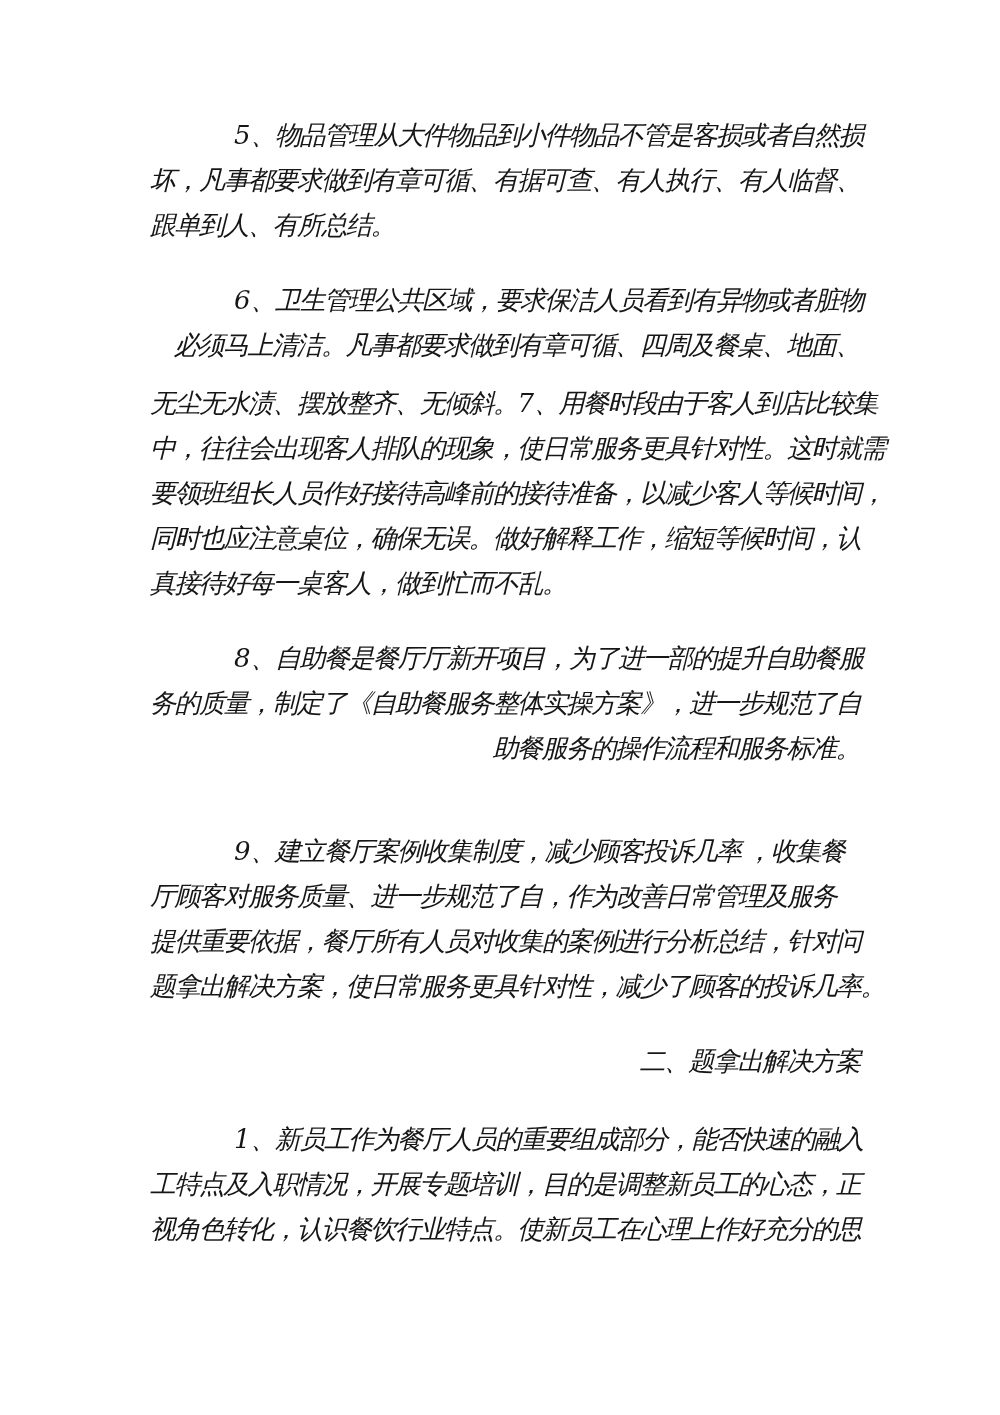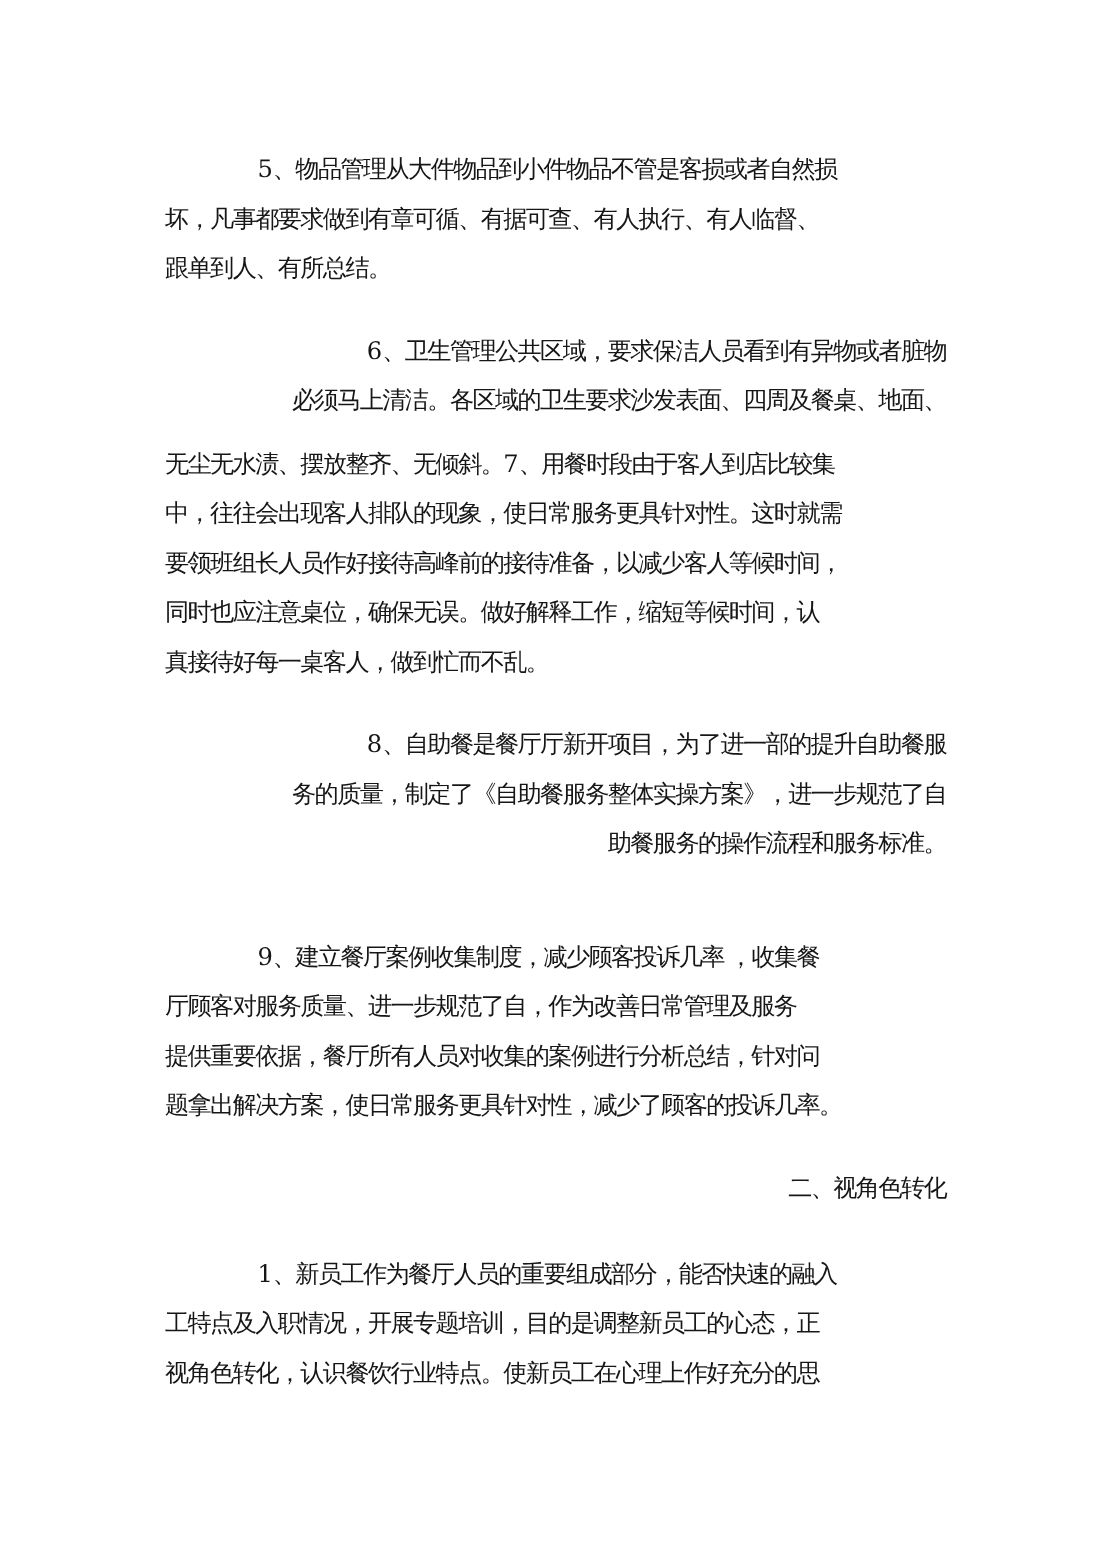--- a/index.html
+++ b/index.html
@@ -18,66 +18,67 @@
     color: #161616;
     overflow: hidden;
   }
   .section { margin: 0; }
   .gap-normal { margin-top: 30px; text-align: right; }
   .gap-small  { margin-top: 13px; }
   .gap-medium { margin-top: 33px; }
   .gap-wide   { margin-top: 58px; }
   .line {
     height: 45px;
-    line-height: 65px;
-    font-size: 22px;
+    line-height: 28px;
+    font-size: 26px;
     letter-spacing: -1.5px;
     white-space: nowrap;
+    font-style: italic;
   }
   .indent { padding-left: 84px; }
   .heading .line { padding-left: 23px; }
   .num {
     font-family: "DejaVu Serif", serif;
     letter-spacing: 0;
   }
 </style>
 </head>
 <body>
 
 <div class="page" style="background: rgb(255, 255, 255); color: rgb(22, 22, 22);">
   <div id="doc-content">
       <div class="section paragraph">
         <div class="line indent"><span class="num">5</span>、物品管理从大件物品到小件物品不管是客损或者自然损</div>
         <div class="line">坏，凡事都要求做到有章可循、有据可查、有人执行、有人临督、</div>
         <div class="line">跟单到人、有所总结。</div>
       </div>
       <div class="section paragraph gap-normal">
         <div class="line indent"><span class="num">6</span>、卫生管理公共区域，要求保洁人员看到有异物或者脏物</div>
-        <div class="line">必须马上清洁。各区域的卫生要求沙发表面、四周及餐桌、地面、</div>
+        <div class="line">必须马上清洁。凡事都要求做到有章可循、四周及餐桌、地面、</div>
       </div>
       <div class="section paragraph gap-small">
         <div class="line">无尘无水渍、摆放整齐、无倾斜。<span class="num">7</span>、用餐时段由于客人到店比较集</div>
         <div class="line">中，往往会出现客人排队的现象，使日常服务更具针对性。这时就需</div>
         <div class="line">要领班组长人员作好接待高峰前的接待准备，以减少客人等候时间，</div>
         <div class="line">同时也应注意桌位，确保无误。做好解释工作，缩短等候时间，认</div>
         <div class="line">真接待好每一桌客人，做到忙而不乱。</div>
       </div>
       <div class="section paragraph gap-normal">
         <div class="line indent"><span class="num">8</span>、自助餐是餐厅厅新开项目，为了进一部的提升自助餐服</div>
         <div class="line">务的质量，制定了《自助餐服务整体实操方案》，进一步规范了自</div>
         <div class="line">助餐服务的操作流程和服务标准。</div>
       </div>
       <div class="section paragraph gap-wide">
         <div class="line indent"><span class="num">9</span>、建立餐厅案例收集制度，减少顾客投诉几率 ，收集餐</div>
         <div class="line">厅顾客对服务质量、进一步规范了自，作为改善日常管理及服务</div>
         <div class="line">提供重要依据，餐厅所有人员对收集的案例进行分析总结，针对问</div>
         <div class="line">题拿出解决方案，使日常服务更具针对性，减少了顾客的投诉几率。</div>
       </div>
       <div class="section heading gap-normal">
-        <div class="line">二、视角色转化</div>
+        <div class="line">二、题拿出解决方案</div>
       </div>
       <div class="section paragraph gap-medium">
         <div class="line indent"><span class="num">1</span>、新员工作为餐厅人员的重要组成部分，能否快速的融入</div>
         <div class="line">工特点及入职情况，开展专题培训，目的是调整新员工的心态，正</div>
         <div class="line">视角色转化，认识餐饮行业特点。使新员工在心理上作好充分的思</div>
       </div>
     </div>
 </div>
 
 </body></html>

